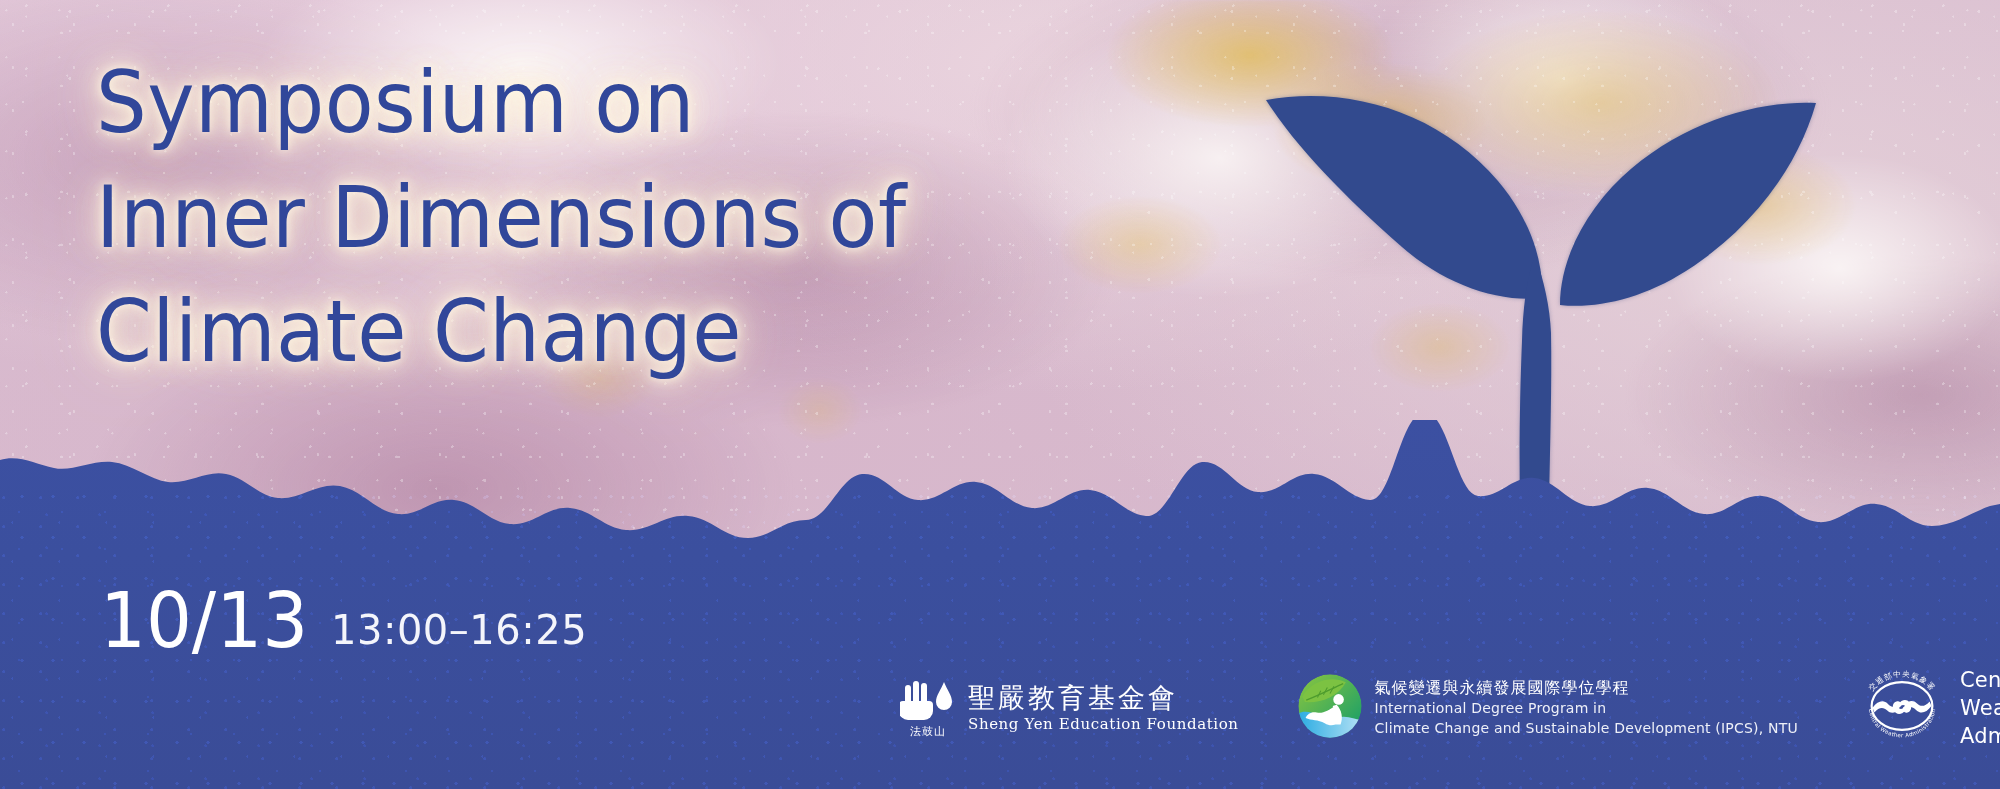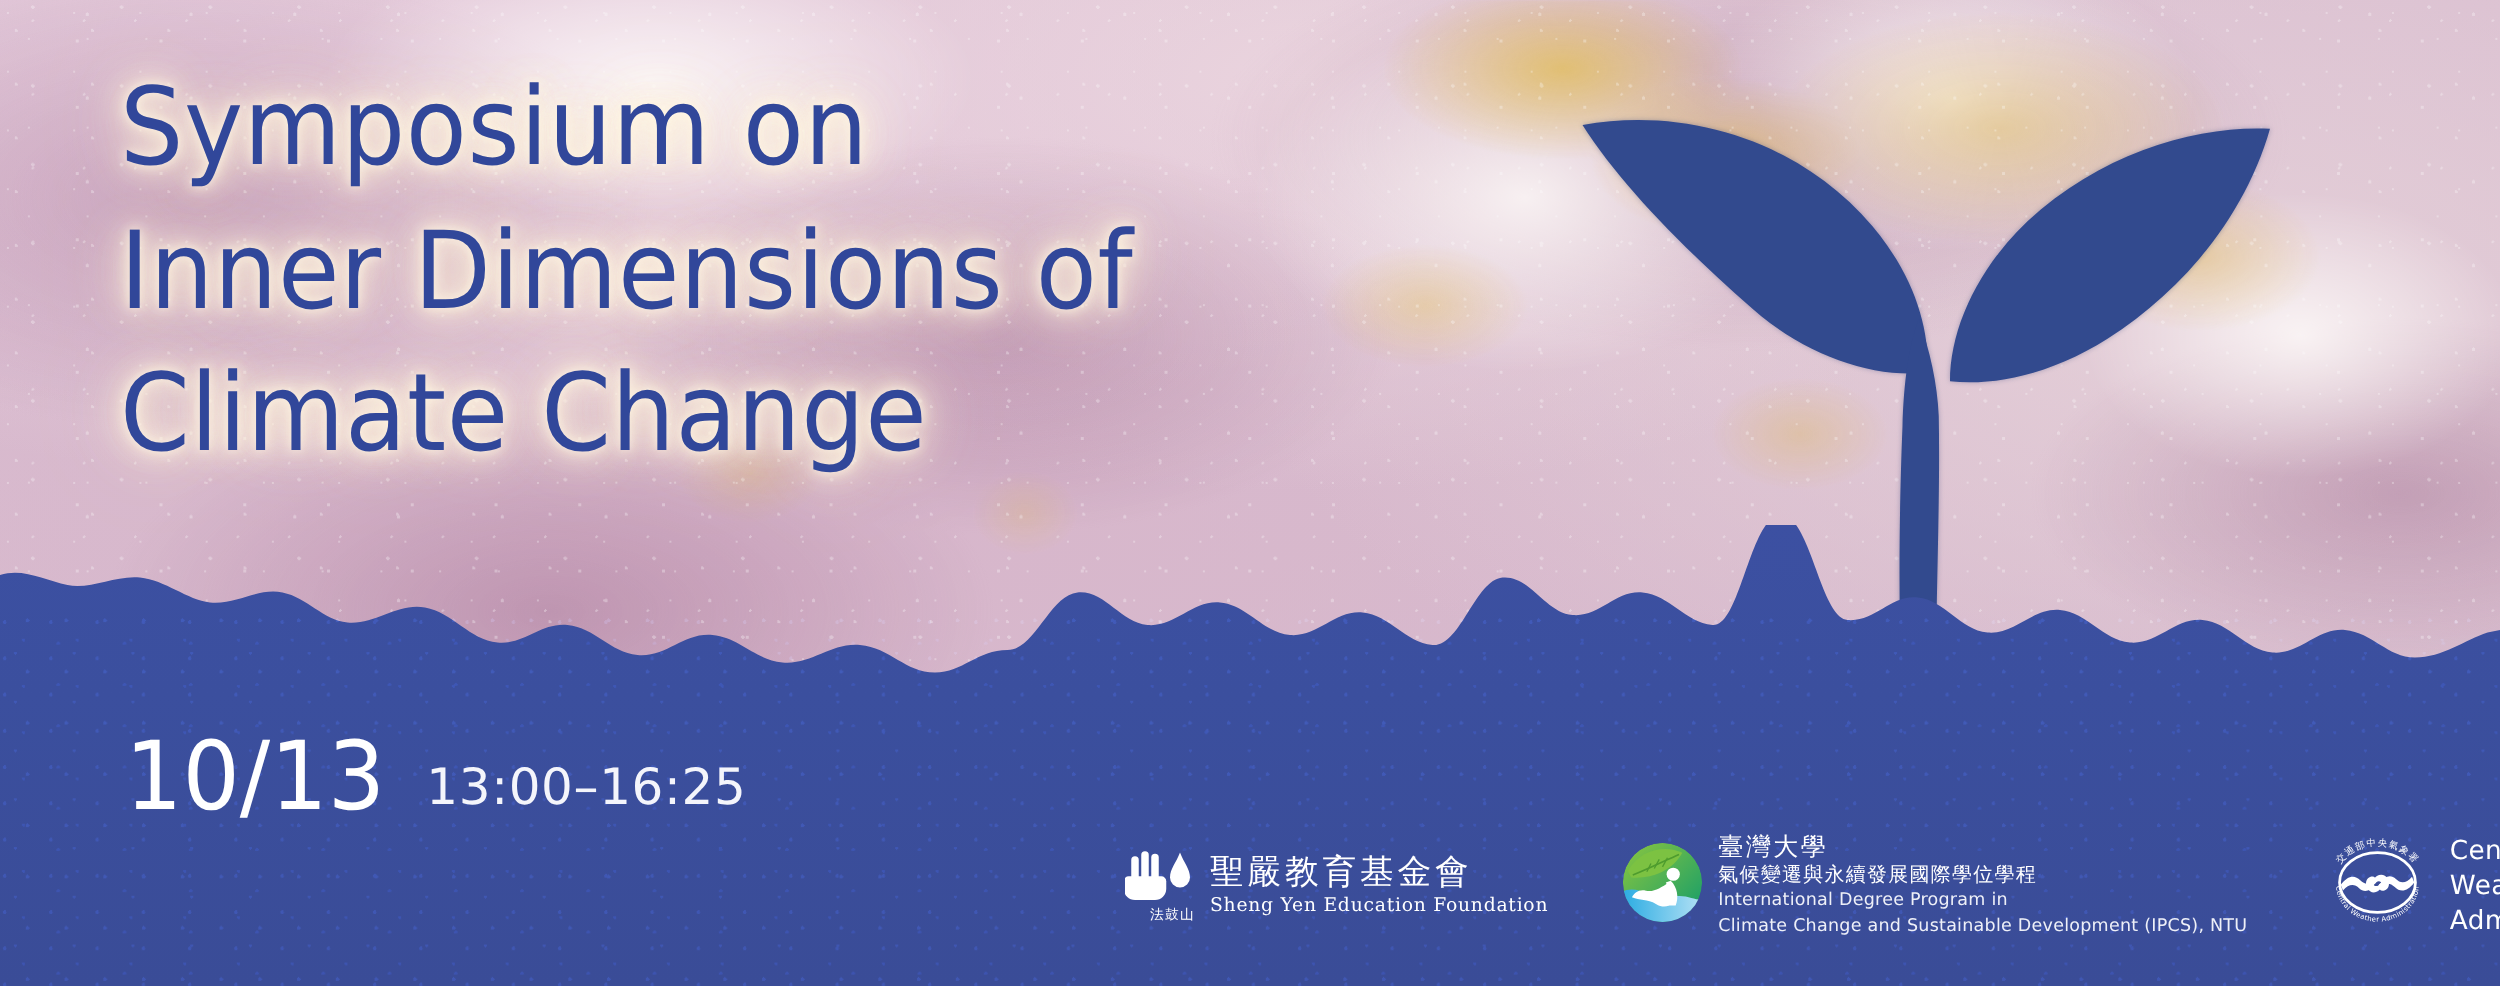--- a/index.html
+++ b/index.html
@@ -102,21 +102,21 @@
       0 0 20px rgba(255,246,221,.95),
       0 0 34px rgba(255,244,214,.85),
       0 0 52px rgba(255,243,208,.62),
       0 0 76px rgba(255,242,204,.40);
   }
   .title .ln-2{margin-top:14px;}
   .title .ln-3{margin-top:14px;}
 
   
   .datewrap{position:absolute;left:100px;top:585px;}
-  .dateline{display:flex;align-items:flex-end;gap:22px;}
+  .dateline{display:flex;align-items:flex-end;gap:12px;}
   .date{
     font-family:"DejaVu Sans", sans-serif;
     font-size:76px;line-height:.96;color:#ffffff;font-weight:400;
     letter-spacing:0px;
     transform:scaleX(.95);transform-origin:left bottom;
   }
   .time{
     font-family:"DejaVu Sans", sans-serif;
     font-size:40px;line-height:1;color:#f4f5fb;font-weight:400;
     padding-bottom:8px;letter-spacing:.5px;
@@ -126,21 +126,21 @@
     font-family:"DejaVu Sans", sans-serif;
     font-size:46px;line-height:1.15;color:#f6e15e;
     letter-spacing:2px;white-space:nowrap;
   }
 
   
   .logos{position:absolute;left:900px;right:40px;top:648px;height:120px;
     display:flex;align-items:center;gap:58px;}
   .logo{display:flex;align-items:center;gap:12px;}
 
-  .sy-mark{width:56px;flex:0 0 56px;display:flex;flex-direction:column;align-items:flex-end;gap:3px;}
+  .sy-mark{width:56px;flex:0 0 56px;display:flex;flex-direction:column;align-items:center;gap:3px;}
   .sy-mark svg{display:block;}
   .sy-sub{font-family:"DejaVu Sans",sans-serif;font-size:11px;color:#fff;letter-spacing:1px;line-height:1;}
   .sy-txt .cn{font-family:"DejaVu Sans",sans-serif;font-size:27px;color:#fff;letter-spacing:3px;line-height:1.1;white-space:nowrap;}
   .sy-txt .en{font-family:"DejaVu Serif",serif;font-size:15px;color:#fff;letter-spacing:.6px;line-height:1.2;margin-top:2px;white-space:nowrap;}
 
   .ntu-mark{width:66px;flex:0 0 66px;}
   .ntu-txt .cn1{font-family:"DejaVu Sans",sans-serif;font-size:20px;color:#fff;letter-spacing:2px;line-height:1.25;white-space:nowrap;}
   .ntu-txt .cn2{font-family:"DejaVu Sans",sans-serif;font-size:16px;color:#fff;letter-spacing:1px;line-height:1.25;white-space:nowrap;}
   .ntu-txt .en{font-family:"DejaVu Sans",sans-serif;font-size:14px;color:#eef0f8;letter-spacing:.2px;line-height:1.45;white-space:nowrap;}
 
@@ -263,21 +263,20 @@
             <path d="M46,22 L40,33 M56,20 L50,31 M36,27 L31,37" stroke="#4e9c2e" stroke-width="1.6" fill="none"></path>
             <circle cx="63" cy="40" r="8" fill="#ffffff"></circle>
             <path d="M58,50 C48,56 40,62 30,60 C22,58 16,62 13,68
                      C22,72 32,70 42,76 C50,81 58,80 62,74
                      C66,66 64,56 58,50 Z" fill="#ffffff"></path>
             <path d="M60,48 C68,56 70,68 66,78 L54,78 C58,68 58,56 54,50 Z" fill="#ffffff"></path>
           </g>
         </svg>
       </div>
       <div class="ntu-txt">
-        <div class="cn1">臺灣大學</div>
         <div class="cn2">氣候變遷與永續發展國際學位學程</div>
         <div class="en">International Degree Program in</div>
         <div class="en">Climate Change and Sustainable Development (IPCS), NTU</div>
       </div>
     </div>
 
     <div class="logo">
       <div class="cwa-mark">
         <svg width="92" height="92" viewBox="0 0 100 100" xmlns="http://www.w3.org/2000/svg" aria-hidden="true">
           <defs>

